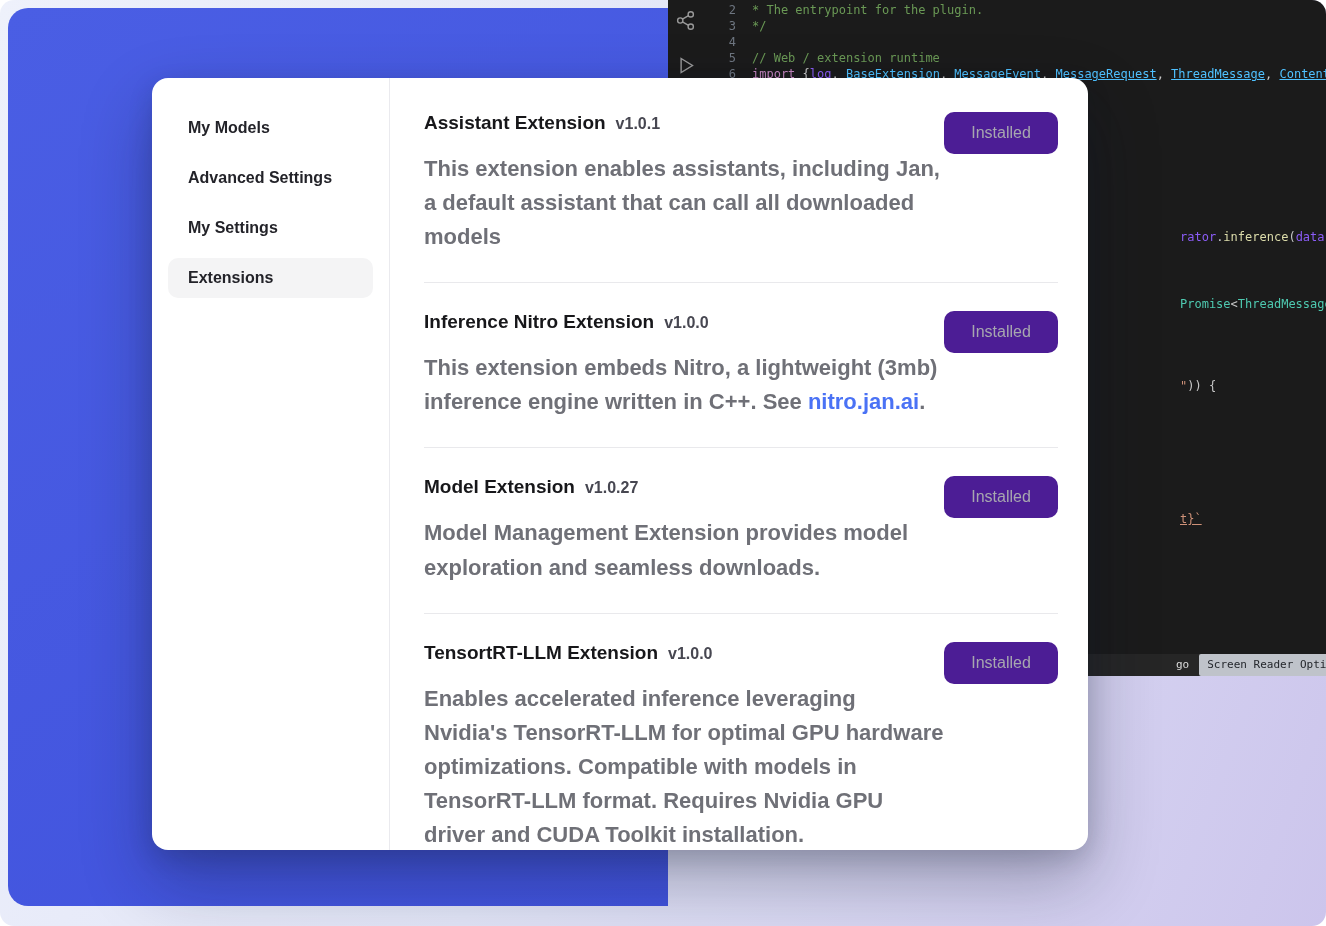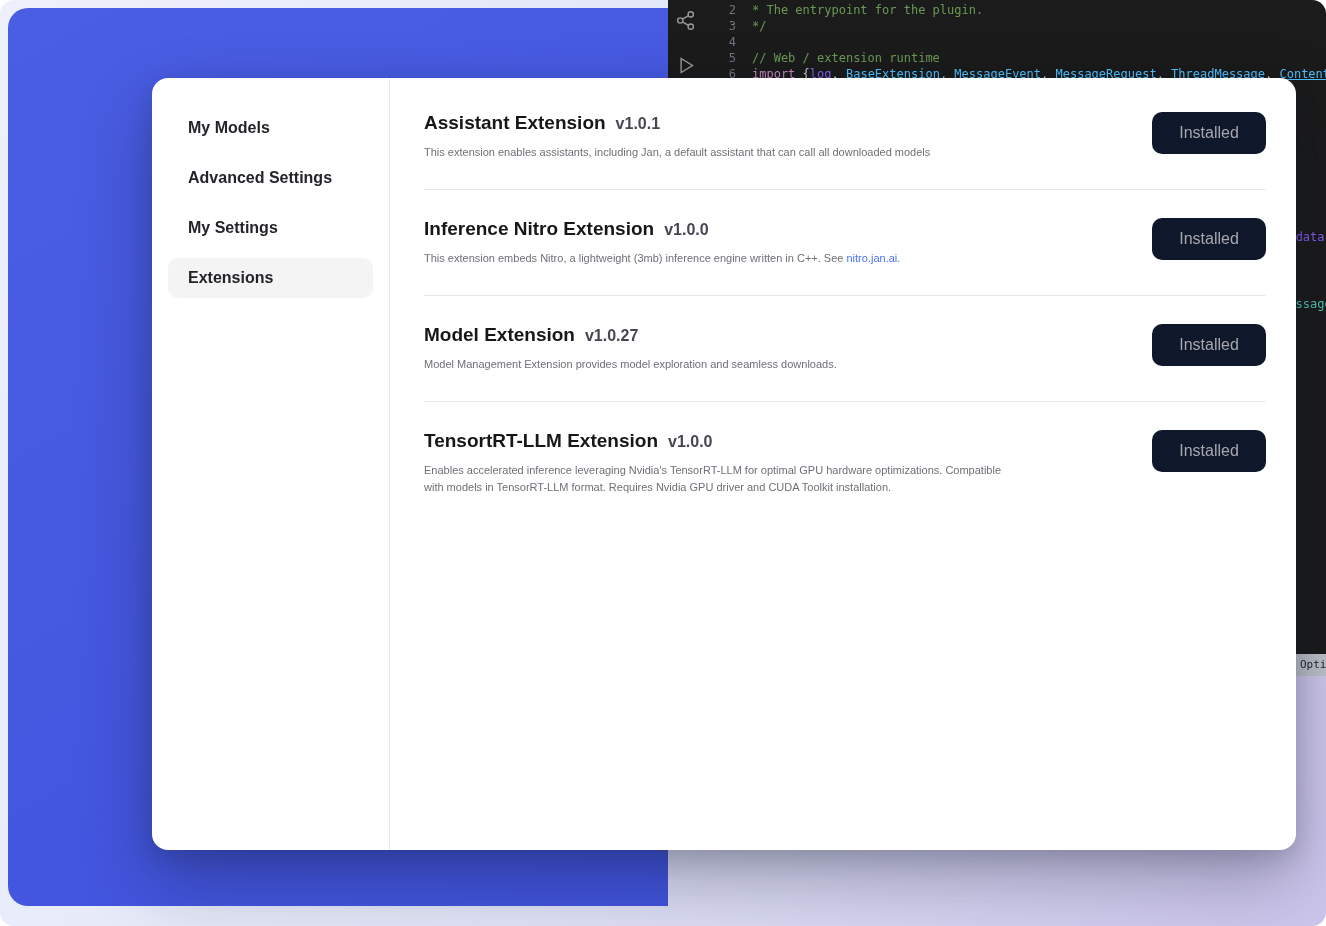--- a/index.html
+++ b/index.html
@@ -38,40 +38,40 @@
   .tk-fn{color:#dcdcaa;}
   .tk-type{color:#4ec9b0;}
   .tk-str{color:#ce9178;}
   .tk-stru{color:#ce9178;text-decoration:underline;}
   .editor-status{position:absolute;left:0;right:0;bottom:0;height:22px;background:#262626;
     display:flex;align-items:center;font-size:11px;}
   .status-left{margin-left:508px;color:#dcdcdc;}
   .status-badge{margin-left:10px;background:#bfc3ca;color:#24272c;padding:3px 8px;border-radius:2px;white-space:nowrap;}
 
   
-  .modal{position:absolute;left:152px;top:78px;width:1144px;height:772px;background:#ffffff;
+  .modal{position:absolute;left:152px;top:78px;width:936px;height:772px;background:#ffffff;
     border-radius:16px;box-shadow:0 30px 70px rgba(15,23,42,.32),0 8px 24px rgba(15,23,42,.16);
     display:flex;overflow:hidden;}
   .sidebar{width:238px;flex:none;border-right:1px solid #eaeaee;padding:30px 16px;}
   .nav-item{padding:11px 20px;margin-bottom:10px;border-radius:10px;font-size:16px;font-weight:700;
     color:#232329;cursor:pointer;}
   .nav-item.active{background:#f4f4f5;}
   .content{flex:1;padding:34px 30px 24px 34px;overflow:hidden;}
   .ext-row{display:flex;justify-content:space-between;align-items:flex-start;
     padding:28px 0;border-bottom:1px solid #e9e9ec;}
   .ext-row:first-child{padding-top:0;}
   .ext-row:last-child{border-bottom:none;padding-bottom:0;}
   .ext-head{display:flex;align-items:baseline;gap:10px;}
   .ext-title{font-size:19px;font-weight:700;color:#17171a;}
   .ext-version{font-size:16px;color:#474751;}
-  .ext-desc{margin-top:10px;font-size:11px;line-height:1.55;color:#6f7077;max-width:585px;}
+  .ext-desc{margin-top:18px;font-size:22px;line-height:1.55;color:#6f7077;max-width:585px;font-weight:bold;}
   .ext-desc a{color:var(--link);text-decoration:none;cursor:pointer;}
   .btn{height:42px;padding:0 24px;border:none;border-radius:10px;font-size:16px;
     font-family:inherit;cursor:pointer;flex:none;}
-  .btn-installed{background:#0f172a;color:#a7a7af;font-weight:500;min-width:114px;}
+  .btn-installed{background:#4c1d95;color:#a7a7af;font-weight:500;min-width:114px;}
   .btn-select{background:#ecf0f8;color:var(--accent);font-weight:700;min-width:96px;}
 </style>
 </head>
 <body>
 
 <div class="canvas">
   <div class="bg"></div>
 
   <section class="editor">
     <div class="activity">

